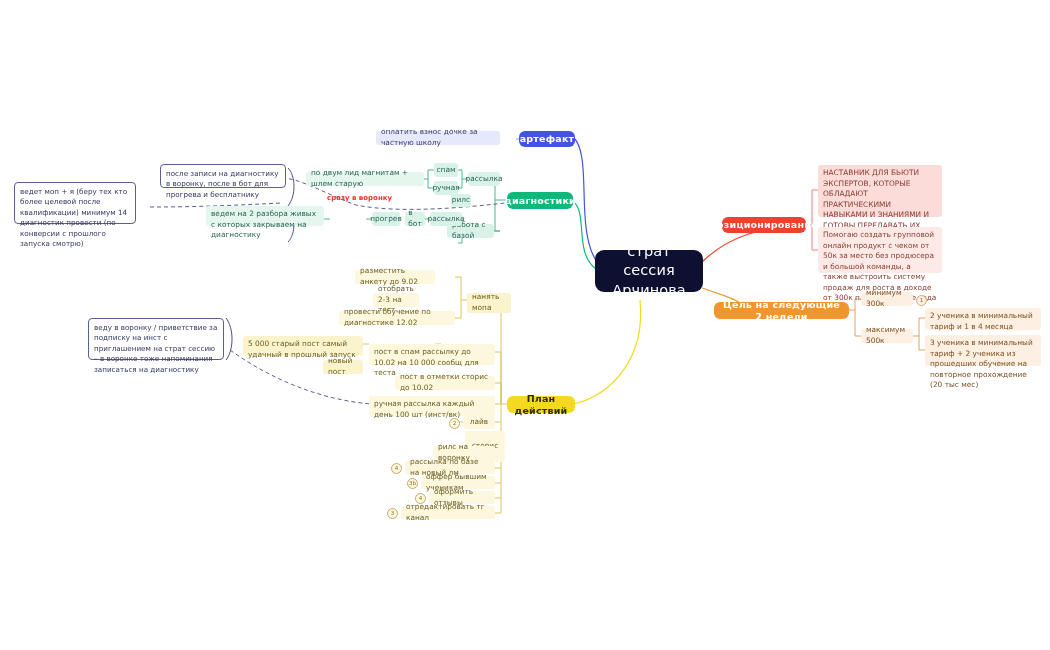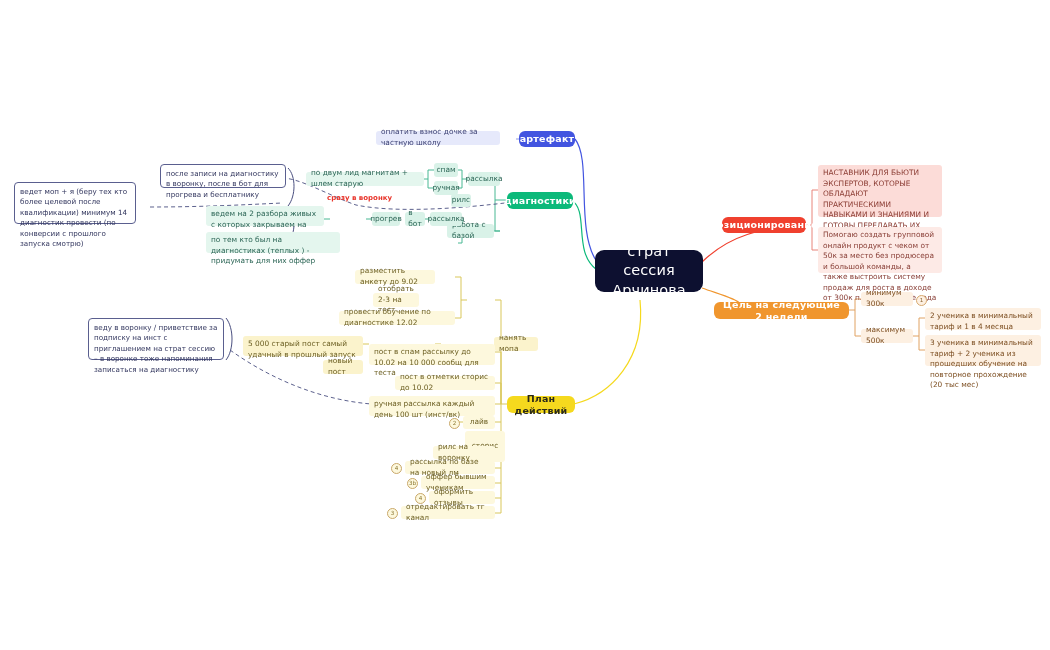--- a/index.html
+++ b/index.html
@@ -163,41 +163,40 @@
   <div class="node chip c-green" style="left:451px;top:194px;width:20px;height:13px;justify-content:center;">рилс</div>
 
   <div class="node chip c-green" style="left:447px;top:224px;width:47px;height:14px;justify-content:center;">работа с базой</div>
   <div class="node chip c-green" style="left:372px;top:212px;width:28px;height:14px;justify-content:center;">прогрев</div>
   <div class="node chip c-green" style="left:400px;top:212px;width:0px;height:0px;opacity:0;">в бот</div>
 
   <div class="node chip c-green" style="left:405px;top:212px;width:20px;height:14px;justify-content:center;">в бот</div>
   <div class="node chip c-green" style="left:430px;top:212px;width:32px;height:14px;justify-content:center;">рассылка</div>
 
   <div class="node chip c-green2 top" style="left:206px;top:206px;width:118px;height:20px;">ведем на 2 разбора живых с которых закрываем на диагностику</div>
-  <div class="node chip c-green2 top" style="left:206px;top:232px;width:134px;height:21px;">по тем кто был на диагностиках (теплых ) - придумать для них оффер</div>
 
   <div class="node redlabel" style="left:327px;top:194px;width:70px;height:11px;">сразу в воронку</div>
 
   <div class="node note" style="left:160px;top:164px;width:126px;height:24px;">после записи на диагностику в воронку, после в бот для прогрева и бесплатнику</div>
   <div class="node note" style="left:14px;top:182px;width:122px;height:42px;">ведет моп + я (беру тех кто более целевой после квалификации) минимум 14 диагностик провести (по конверсии с прошлого запуска смотрю)</div>
 
   <div class="node pill red" style="left:722px;top:217px;width:84px;height:16px;">позиционирование</div>
   <div class="node chip c-red top" style="left:818px;top:165px;width:124px;height:52px;">НАСТАВНИК  ДЛЯ БЬЮТИ ЭКСПЕРТОВ, КОТОРЫЕ ОБЛАДАЮТ ПРАКТИЧЕСКИМИ НАВЫКАМИ И ЗНАНИЯМИ И ГОТОВЫ ПЕРЕДАВАТЬ ИХ ДРУГИМ ДЛЯ УЛУЧШЕНИЯ ИХ КАЧЕСТВА ЖИЗНИ И ПРОФЕССИОНАЛЬНЫХ НАВЫКОВ.</div>
   <div class="node chip c-red2 top" style="left:818px;top:227px;width:124px;height:46px;">Помогаю создать групповой онлайн продукт с чеком от 50к за место без продюсера и большой команды, а также выстроить систему продаж для роста в доходе от 300к плюс в течение года</div>
 
   <div class="node pill orange" style="left:714px;top:302px;width:135px;height:17px;">Цель на следующие 2 недели</div>
   <div class="node chip c-orange2" style="left:861px;top:292px;width:52px;height:14px;justify-content:center;">минимум 300к</div>
   <div class="badge o" style="left:916px;top:295px;">1</div>
   <div class="node chip c-orange2" style="left:861px;top:329px;width:52px;height:14px;justify-content:center;">максимум 500к</div>
   <div class="node chip c-orange2 top" style="left:925px;top:308px;width:116px;height:22px;">2 ученика в минимальный тариф и 1 в 4 месяца</div>
   <div class="node chip c-orange2 top" style="left:925px;top:335px;width:116px;height:31px;">3 ученика в минимальный тариф + 2 ученика из прошедших обучение на повторное прохождение (20 тыс мес)</div>
 
   <div class="node pill yellow" style="left:507px;top:396px;width:68px;height:17px;">План действий</div>
 
-  <div class="node chip c-yellow" style="left:494px;top:293px;width:44px;height:14px;justify-content:center;margin-top:44px;">нанять мопа</div>
+  <div class="node chip c-yellow" style="left:467px;top:293px;width:44px;height:20px;justify-content:center;">нанять мопа</div>
   <div class="node chip c-yellow2" style="left:355px;top:270px;width:80px;height:14px;">разместить анкету до 9.02</div>
   <div class="node chip c-yellow2" style="left:373px;top:293px;width:46px;height:14px;">отобрать 2-3 на тест</div>
   <div class="node chip c-yellow2" style="left:339px;top:311px;width:116px;height:14px;">провести обучение по диагностике 12.02</div>
 
   <div class="node chip c-yellow2 top" style="left:369px;top:344px;width:126px;height:21px;">пост в спам рассылку до 10.02  на 10 000 сообщ для теста</div>
   <div class="node chip c-yellow top" style="left:243px;top:336px;width:120px;height:20px;">5 000 старый пост самый удачный в прошлый запуск</div>
   <div class="node chip c-yellow" style="left:323px;top:360px;width:40px;height:14px;justify-content:center;">новый пост</div>
 
   <div class="node chip c-yellow2" style="left:395px;top:376px;width:100px;height:14px;">пост в отметки сторис до 10.02</div>
   <div class="node chip c-yellow2 top" style="left:369px;top:396px;width:126px;height:20px;">ручная рассылка каждый день 100 шт (инст/вк)</div>

